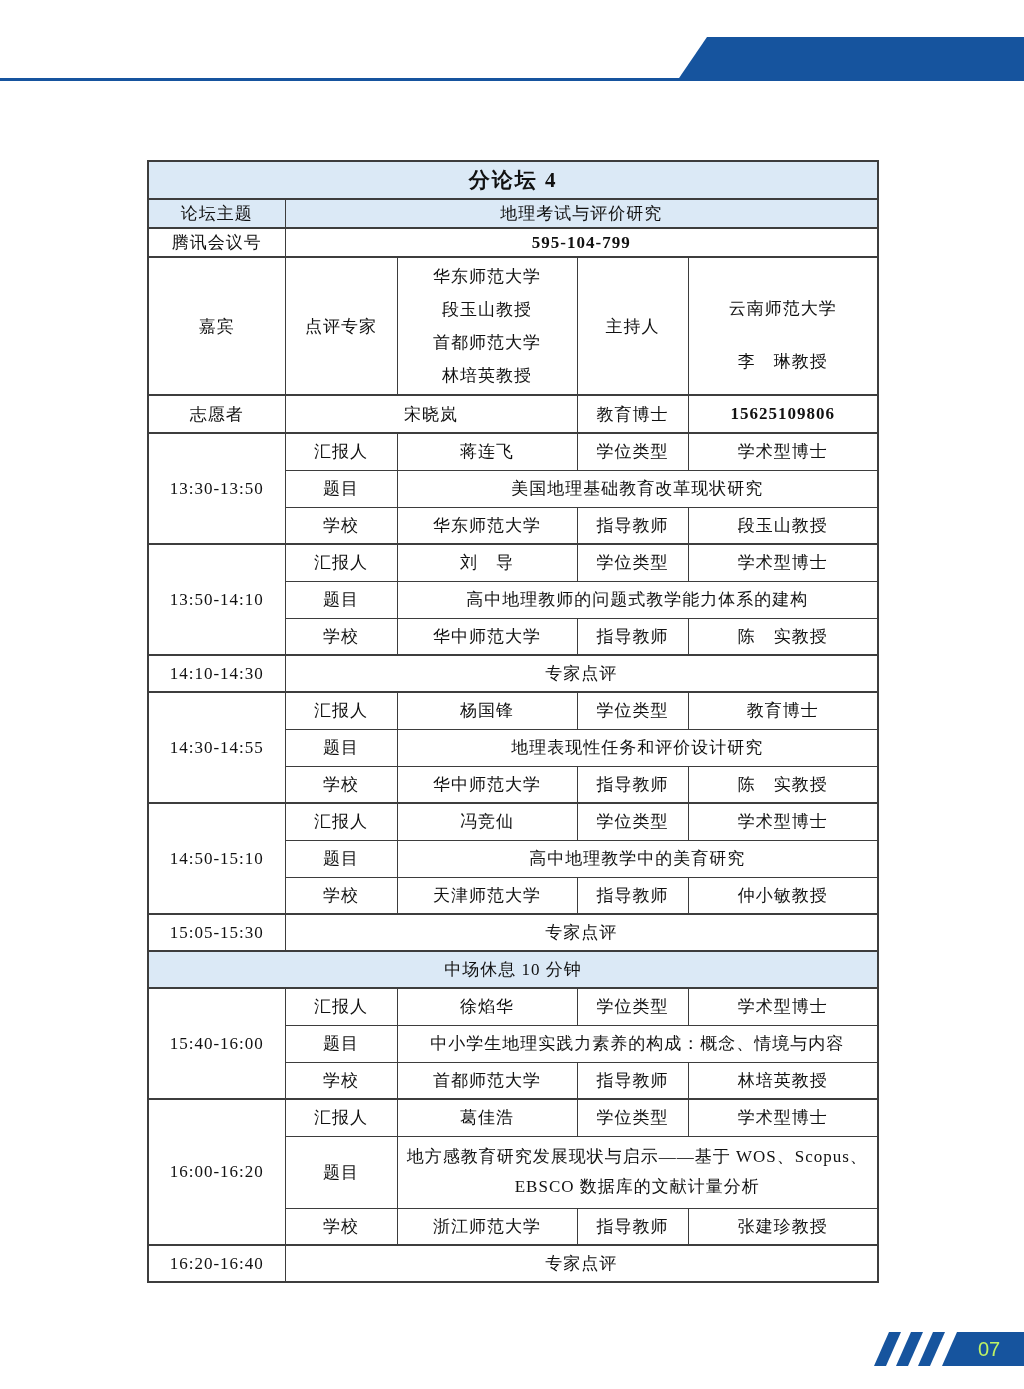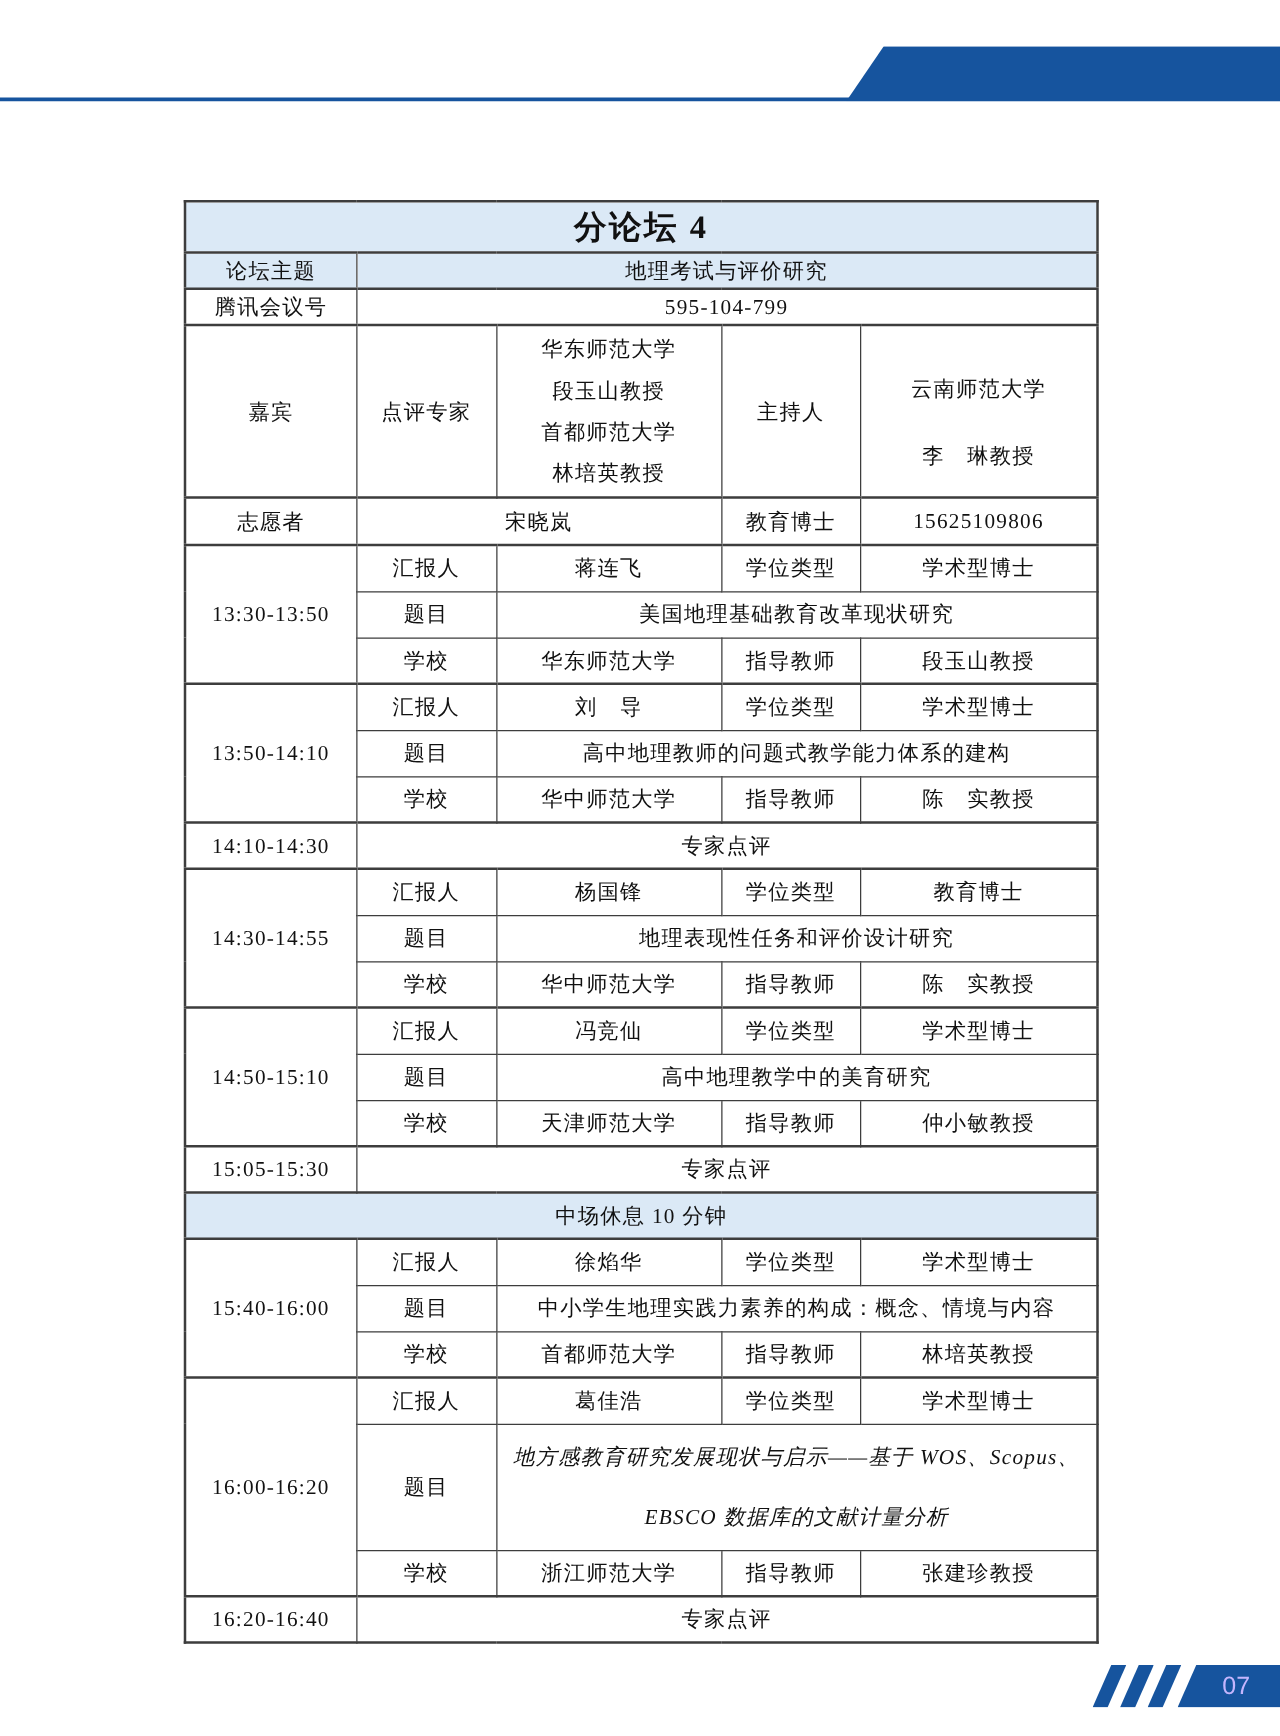--- a/index.html
+++ b/index.html
@@ -23,46 +23,46 @@
     border:2px solid #3d3d3d;
   }
   table.schedule td {
     border:1px solid #3d3d3d;
     text-align:center; vertical-align:middle;
     font-size:17px; letter-spacing:1px;
     padding:2px 4px; overflow:hidden;
   }
   tr.thick td { border-top-width:2px; }
   tr.hl td { background:#dbe9f6; }
-  tr.title-row td { font-weight:bold; font-size:26px; letter-spacing:2px; }
+  tr.title-row td { font-weight:bold; font-size:21px; letter-spacing:2px; }
   td.time { font-size:18px; letter-spacing:0; }
-  td.num  { font-weight:normal; font-size:19px; letter-spacing:0.5px; }
+  td.num  { font-weight:bold; font-size:19px; letter-spacing:0.5px; }
   td.left { text-align:left; padding-left:9px; }
-  td.two-line { line-height:48px;font-style:italic; }
+  td.two-line { line-height:30px; }
   td.volunteer-name { text-align:center; padding-right:184px;margin-left:28px; }
   .stack div { line-height:33px; }
   .stack2 div { line-height:34px;margin-top:19px; }
 
   tr.h38{height:38px} tr.h40{height:28px} tr.h133{height:133px}
   tr.h37{height:37px} tr.h72{height:72px}
 
   
   .footer { position:absolute; top:1332px; right:0; width:150px; height:34px; }
   .stripe {
     position:absolute; top:0; width:28px; height:34px; background:#16549e;
     clip-path:polygon(15px 0, 27px 0, 12px 100%, 0 100%);
   }
   .stripe.s1{left:0} .stripe.s2{left:22px} .stripe.s3{left:44px}
   .band {
     position:absolute; left:68px; right:0; top:0; height:34px; background:#16549e;
     clip-path:polygon(15px 0, 100% 0, 100% 100%, 0 100%);
   }
   .band span {
     display:block; text-align:center; padding-left:12px; line-height:34px;
-    color:#c4b5fd; font-family:"Liberation Sans","DejaVu Sans",sans-serif; font-size:20px;
+    color:#bef264; font-family:"Liberation Sans","DejaVu Sans",sans-serif; font-size:20px;
   }
 </style>
 </head>
 <body>
 
 <div class="page">
 
   <div class="top-line"></div>
   <div class="top-flag"></div>
 

